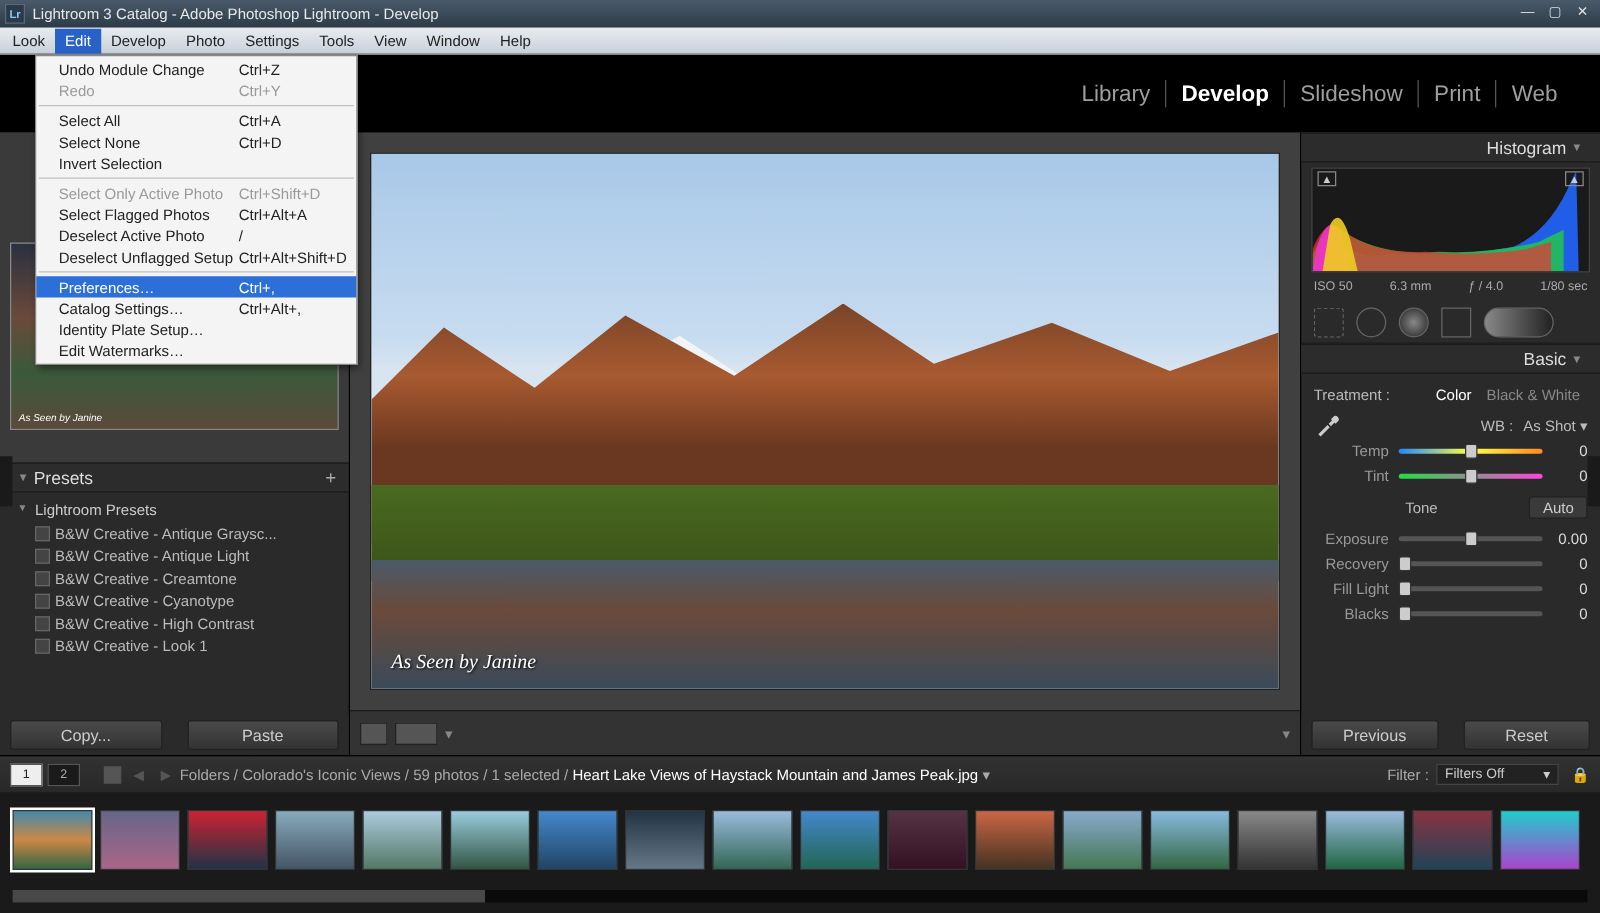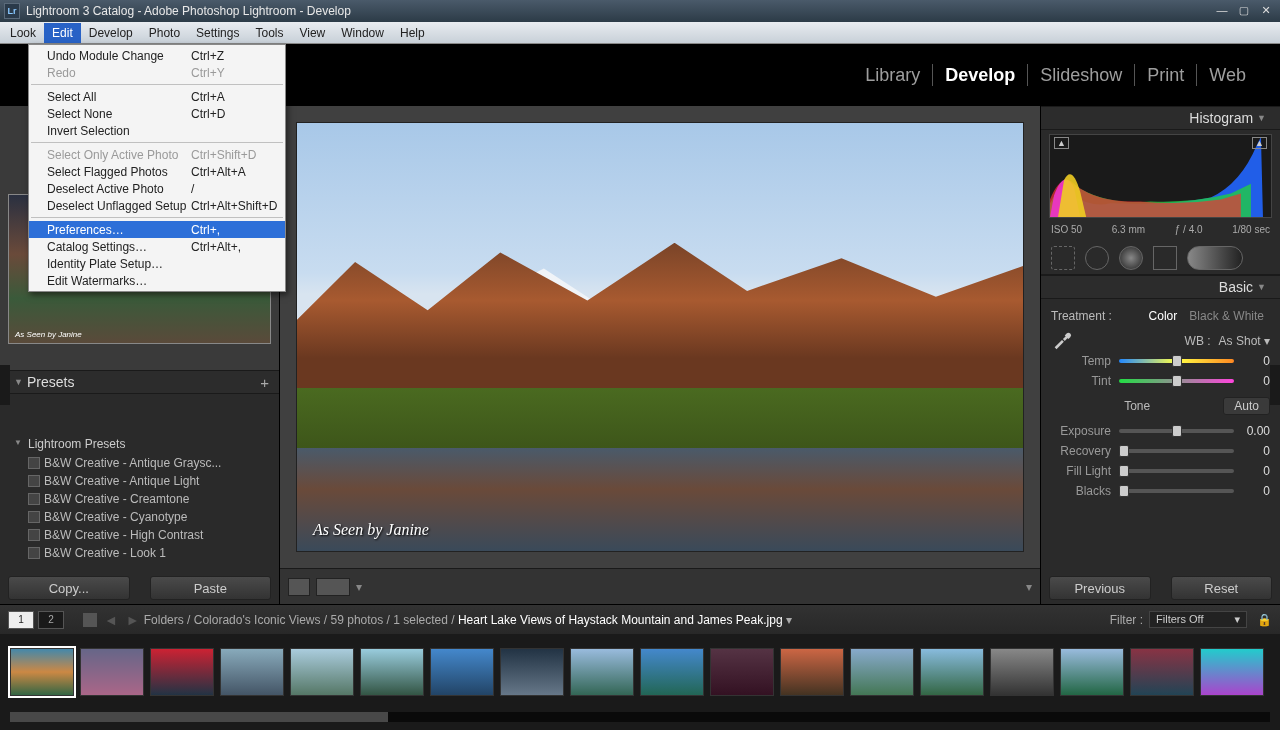--- a/index.html
+++ b/index.html
@@ -39,21 +39,21 @@
 
 .leftcol .navpreview { height:264px; background:#3a3a3a; margin:0; padding:8px; }
 .leftcol .navthumb { background:linear-gradient(#2a3040,#6a4a3a 40%,#3a5a3a 70%,#5a4a3a); height:150px; margin-top:80px; border:1px solid #888; position:relative; }
 .leftcol .navthumb .cap { position:absolute; bottom:4px; left:6px; font-size:8px; color:#fff; font-style:italic; }
 
 .panelhdr { height:24px; background:#2c2c2c; display:flex; align-items:center; padding:0 10px; color:#ddd; font-size:14px; border-top:1px solid #1a1a1a; border-bottom:1px solid #1a1a1a; }
 .panelhdr.right { justify-content:flex-end; }
 .panelhdr .tri { font-size:9px; margin:0 4px; color:#888; }
 .panelhdr .plus { margin-left:auto; color:#aaa; font-size:15px; }
 
-.presetlist { flex:1; overflow:hidden; padding:4px 0;margin-top:36px; }
+.presetlist { flex:1; overflow:hidden; padding:4px 0; }
 .presetlist .grp { padding:3px 14px 3px 28px; color:#ccc; font-size:12px; position:relative; }
 .presetlist .grp::before { content:"▼"; position:absolute; left:14px; top:4px; font-size:8px; color:#888; }
 .presetlist .item { padding:2px 14px 2px 44px; color:#bbb; font-size:12px; position:relative; }
 .presetlist .item::before { content:""; position:absolute; left:28px; top:3px; width:10px; height:10px; border:1px solid #666; background:#444; }
 
 .btnrow { height:32px; display:flex; gap:20px; padding:4px 8px; background:#2a2a2a; }
 .btn { flex:1; background:linear-gradient(#4a4a4a,#333); border:1px solid #222; color:#ccc; display:flex; align-items:center; justify-content:center; font-size:13px; border-radius:3px; }
 
 
 .centerimg { flex:1; margin:16px; background:#566; border:1px solid #222; position:relative; overflow:hidden; }

